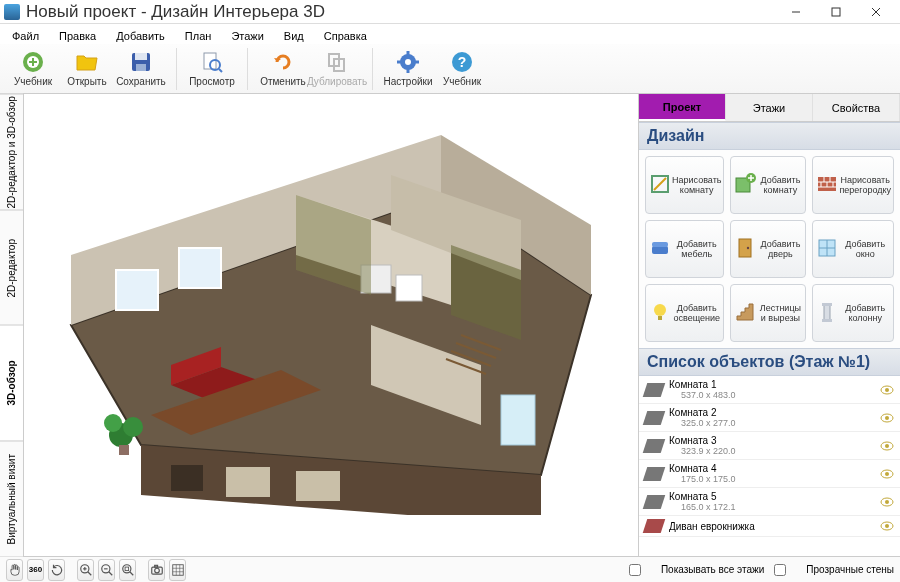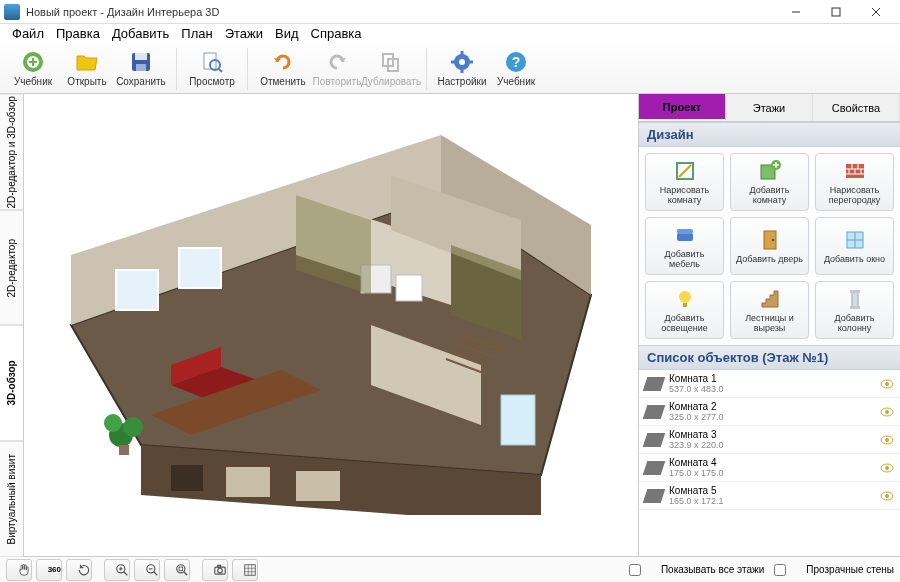--- a/index.html
+++ b/index.html
@@ -1,24 +1,24 @@
 <!DOCTYPE html>
 <html><head>
 <meta charset="utf-8">
 <style>
 * { margin: 0; padding: 0; box-sizing: border-box; font-family: "Segoe UI", Tahoma, sans-serif; }
 body { background: #fff; width: 900px; height: 582px; overflow: hidden; }
 
 .titlebar { height: 24px; display: flex; align-items: center; padding: 0 4px; border-bottom: 1px solid #ddd; }
 .titlebar .app-icon { width: 16px; height: 16px; margin-right: 6px; background: linear-gradient(#4aa3df,#2a6496); border-radius: 2px; display:inline-block;}
-.titlebar .title { font-size: 11px; color: #333; flex: 1; }
+.titlebar .title { font-size: 17px; color: #333; flex: 1; }
 .win-controls { display: flex; gap: 0; }
 .win-btn { width: 40px; height: 22px; display: flex; align-items: center; justify-content: center; font-size: 12px; color: #333; }
 
-.menubar { height: 20px; display: flex; align-items: flex-start; padding: 0 6px; gap: 0; font-size: 13px; }
+.menubar { height: 20px; display: flex; align-items: flex-end; padding: 0 6px; gap: 8px; font-size: 11px; }
 .menubar span { padding: 2px 6px; cursor: default; }
 
 .toolbar { height: 50px; display: flex; align-items: center; padding: 2px 6px; border-bottom: 1px solid #ccc; background: linear-gradient(#fdfdfd,#f5f5f5); gap: 0; }
 .tb-group { display: flex; }
 .tb-sep { width: 1px; height: 42px; background: #ddd; margin: 0 8px; }
 .tb-btn { display: flex; flex-direction: column; align-items: center; justify-content: center; width: 54px; height: 46px; font-size: 10px; color: #333; border-radius: 3px; }
 .tb-btn.disabled { color: #aaa; }
 .tb-icon { width: 24px; height: 24px; margin-bottom: 2px; display: flex; align-items: center; justify-content: center; }
 
 .main { display: flex; height: 462px; }
@@ -28,36 +28,36 @@
 
 .viewport { flex: 1; background: #fff; display: flex; align-items: center; justify-content: center; position: relative; }
 .placeholder-3d { width: 540px; height: 380px; position: relative; }
 
 .right-panel { width: 262px; border-left: 1px solid #ccc; display: flex; flex-direction: column; background: #f7f7f7; }
 .rp-tabs { display: flex; height: 28px; background: #fff; border-bottom: 1px solid #ccc; }
 .rp-tab { flex: 1; display: flex; align-items: center; justify-content: center; font-size: 11px; border-right: 1px solid #e0e0e0; }
 .rp-tab.active { background: #a21caf; border-bottom: 2px solid #fff; font-weight: bold; }
 .rp-tab:not(.active) { background: #f0f0f0; }
 
-.section-header { background: linear-gradient(#e9ecf0,#d7dde6); padding: 4px 8px; font-size: 13px; font-weight: bold; color: #2a4d80; border-top: 1px solid #c8d0dc; border-bottom: 1px solid #c8d0dc; }
+.section-header { background: linear-gradient(#e9ecf0,#d7dde6); padding: 4px 8px; font-size: 16px; font-weight: bold; color: #2a4d80; border-top: 1px solid #c8d0dc; border-bottom: 1px solid #c8d0dc; }
 
 .design-grid { display: grid; grid-template-columns: repeat(3, 1fr); gap: 6px; padding: 6px; background: #fdfdfd; }
-.design-btn { background: linear-gradient(#fefefe,#eef0f2); border: 1px solid #d0d4da; border-radius: 4px; height: 58px; display: flex; flex-direction: column; align-items: center; justify-content: center; font-size: 9px; color: #333; text-align: center; padding: 2px; }
+.design-btn { background: linear-gradient(#fefefe,#eef0f2); border: 1px solid #d0d4da; border-radius: 4px; height: 58px; display: flex; flex-direction: row; align-items: center; justify-content: center; font-size: 9px; color: #333; text-align: center; padding: 2px; }
 .design-btn .dicon { width: 24px; height: 24px; margin-bottom: 2px; }
 
 .object-list { flex: 1; overflow-y: auto; background: #fff; }
 .obj-row { display: flex; align-items: center; padding: 3px 6px; border-bottom: 1px solid #eee; font-size: 10px; justify-content: space-between; }
 .obj-icon { width: 18px; height: 14px; background: #777; margin-right: 6px; transform: skewX(-18deg); }
 .obj-text { flex: 1; display: flex; flex-direction: column; }
 .obj-name { color: #000; }
-.obj-dim { color: #888; font-size: 9px; }
+.obj-dim { color: #888; font-size: 9px; margin-left: 12px; }
 .eye { width: 14px; height: 10px; }
 
 .statusbar { height: 26px; border-top: 1px solid #ccc; display: flex; align-items: center; padding: 0 6px; gap: 4px; background: #fafafa; font-size: 10px; }
-.sb-btn { width: 26px; height: 22px; border: 1px solid #ccc; background: linear-gradient(#fdfdfd,#ececec); border-radius: 3px; display: flex; align-items: center; justify-content: flex-end; font-size: 11px; }
+.sb-btn { width: 17px; height: 22px; border: 1px solid #ccc; background: linear-gradient(#fdfdfd,#ececec); border-radius: 3px; display: flex; align-items: center; justify-content: center; font-size: 11px; }
 .sb-sep { width: 4px; }
 .sb-check { display: flex; align-items: center; gap: 20px; margin-left: 6px; }
 .sb-check input { width: 12px; height: 12px; }
 </style>
 </head>
 <body>
 
 <div class="titlebar">
   <span class="app-icon"></span>
   <span class="title">Новый проект - Дизайн Интерьера 3D</span>
@@ -138,29 +138,20 @@
   <div class="tb-sep"></div>
   <div class="tb-group">
     <div class="tb-btn">
       <span class="tb-icon">
         <svg width="24" height="24" viewBox="0 0 24 24">
             <path d="M6 12 A6 6 0 1 1 12 18" fill="none" stroke="#e67e22" stroke-width="3"></path>
             <path d="M6 12 L3 8 L10 9 Z" fill="#e67e22"></path>
           </svg>
       </span>
       <span>Отменить</span>
-    </div>
-    <div class="tb-btn disabled">
-      <span class="tb-icon">
-        <svg width="24" height="24" viewBox="0 0 24 24">
-            <path d="M18 12 A6 6 0 1 0 12 18" fill="none" stroke="#bbb" stroke-width="3"></path>
-            <path d="M18 12 L21 8 L14 9 Z" fill="#bbb"></path>
-          </svg>
-      </span>
-      <span>Повторить</span>
     </div>
     <div class="tb-btn disabled">
       <span class="tb-icon">
         <svg width="24" height="24" viewBox="0 0 24 24">
             <rect x="4" y="4" width="10" height="12" fill="none" stroke="#bbb" stroke-width="2"></rect>
             <rect x="9" y="9" width="10" height="12" fill="none" stroke="#bbb" stroke-width="2"></rect>
           </svg>
       </span>
       <span>Дублировать</span>
     </div>
@@ -389,20 +380,31 @@
         <div class="obj-icon"></div>
         <div class="obj-text">
           <span class="obj-name">Комната 5</span>
           <span class="obj-dim">165.0 x 172.1</span>
         </div>
         <span class="eye"><svg width="14" height="10">
               <ellipse cx="7" cy="5" rx="6" ry="4" fill="none" stroke="#c2a83a"></ellipse>
               <circle cx="7" cy="5" r="2" fill="#c2a83a"></circle>
             </svg></span>
       </div>
+      <div class="obj-row">
+        <div class="obj-icon" style="background:#a84a4a"></div>
+        <div class="obj-text">
+          <span class="obj-name">Диван еврокнижка</span>
+          <span class="obj-dim"></span>
+        </div>
+        <span class="eye"><svg width="14" height="10">
+              <ellipse cx="7" cy="5" rx="6" ry="4" fill="none" stroke="#c2a83a"></ellipse>
+              <circle cx="7" cy="5" r="2" fill="#c2a83a"></circle>
+            </svg></span>
+      </div>
     </div>
   </div>
 </div>
 
 <div class="statusbar">
   <div class="sb-btn">
     <svg width="14" height="14" viewBox="0 0 24 24">
         <path d="M7 12 V5 a1.5 1.5 0 0 1 3 0 V11 M10 11 V4 a1.5 1.5 0 0 1 3 0 V11 M13 11 V5 a1.5 1.5 0 0 1 3 0 V12 M16 12 V8 a1.5 1.5 0 0 1 3 0 V15 a6 6 0 0 1 -6 6 h-2 a6 6 0 0 1 -6 -6 V11 l2 1" fill="none" stroke="#555" stroke-width="1.5"></path>
       </svg>
   </div>

